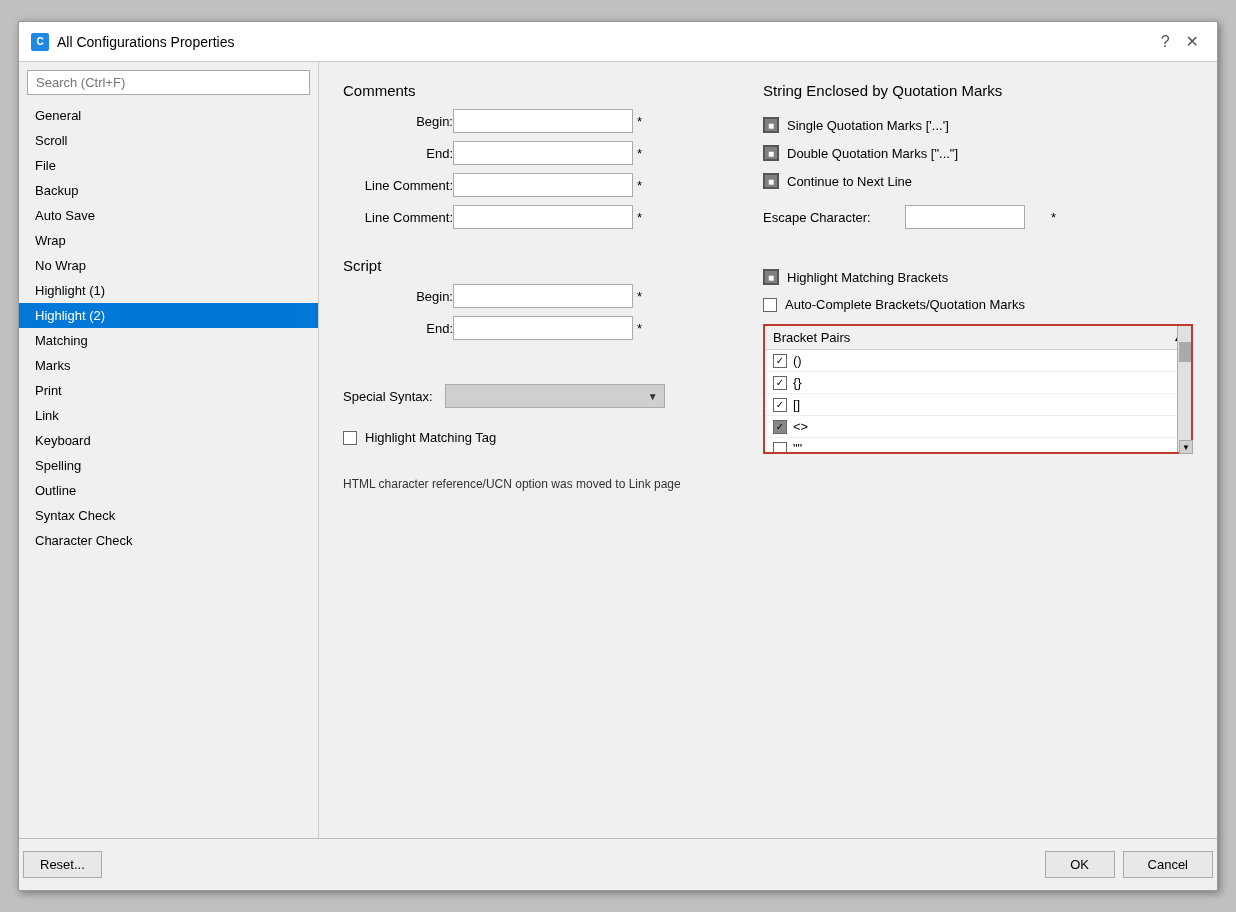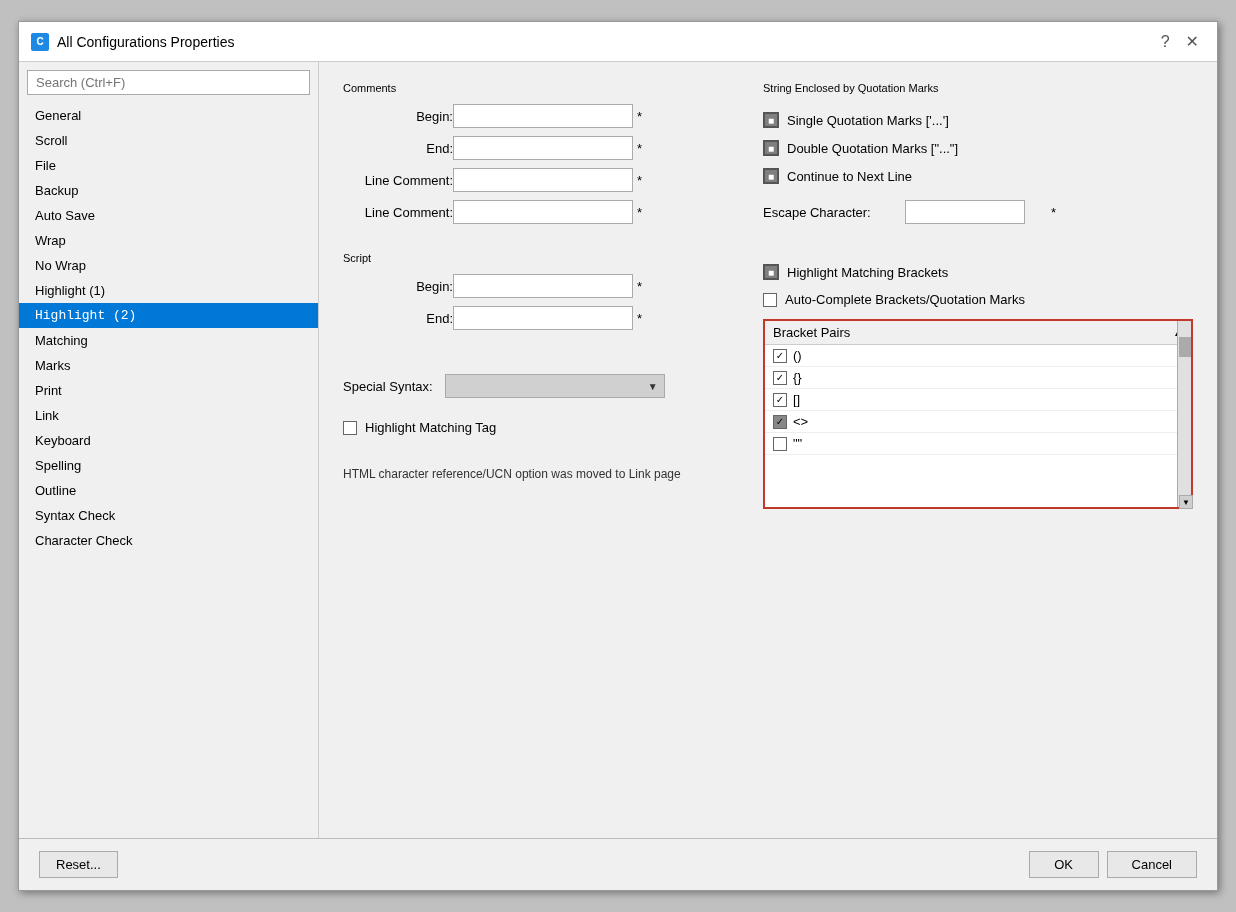--- a/index.html
+++ b/index.html
@@ -91,30 +91,29 @@
       flex: 1;
     }
     .nav-item {
       padding: 5px 16px;
       cursor: pointer;
       color: #000;
     }
     .nav-item.active {
       background: #0078d7;
       color: #fff;
-      font-family: Liberation Mono, monospace;
     }
     .main-panel {
       flex: 1;
       padding: 20px 24px;
       overflow-y: auto;
       background: #f0f0f0;
     }
     .section-title {
-      font-size: 11px;
+      font-size: 15px;
       font-weight: normal;
       color: #000;
       margin-bottom: 10px;
     }
     .form-grid {
       display: grid;
       grid-template-columns: 1fr 1fr;
       gap: 24px;
     }
     .form-section {
@@ -182,21 +181,21 @@
     .escape-input {
       width: 120px;
       height: 24px;
       border: 1px solid #aaa;
       background: #fff;
     }
     .bracket-box {
       border: 2px solid #c0392b;
       background: #fff;
       width: 430px;
-      height: 190px;
+      height: 130px;
       overflow-y: scroll;
       position: relative;
     }
     .bracket-box-header {
       background: #f0f0f0;
       border-bottom: 1px solid #ccc;
       padding: 4px 8px;
       font-size: 13px;
       display: flex;
       justify-content: space-between;
@@ -269,21 +268,21 @@
       align-items: center;
       justify-content: center;
     }
     .info-text {
       font-size: 12px;
       color: #333;
       margin-top: 16px;
     }
     .dialog-footer {
       border-top: 1px solid #bbb;
-      padding: 12px 20px;
+      padding: 12px 4px;
       display: flex;
       justify-content: flex-end;
       gap: 8px;
       background: #f0f0f0;
       align-items: center;
     }
     .footer-reset {
       margin-right: auto;
     }
     .btn {

